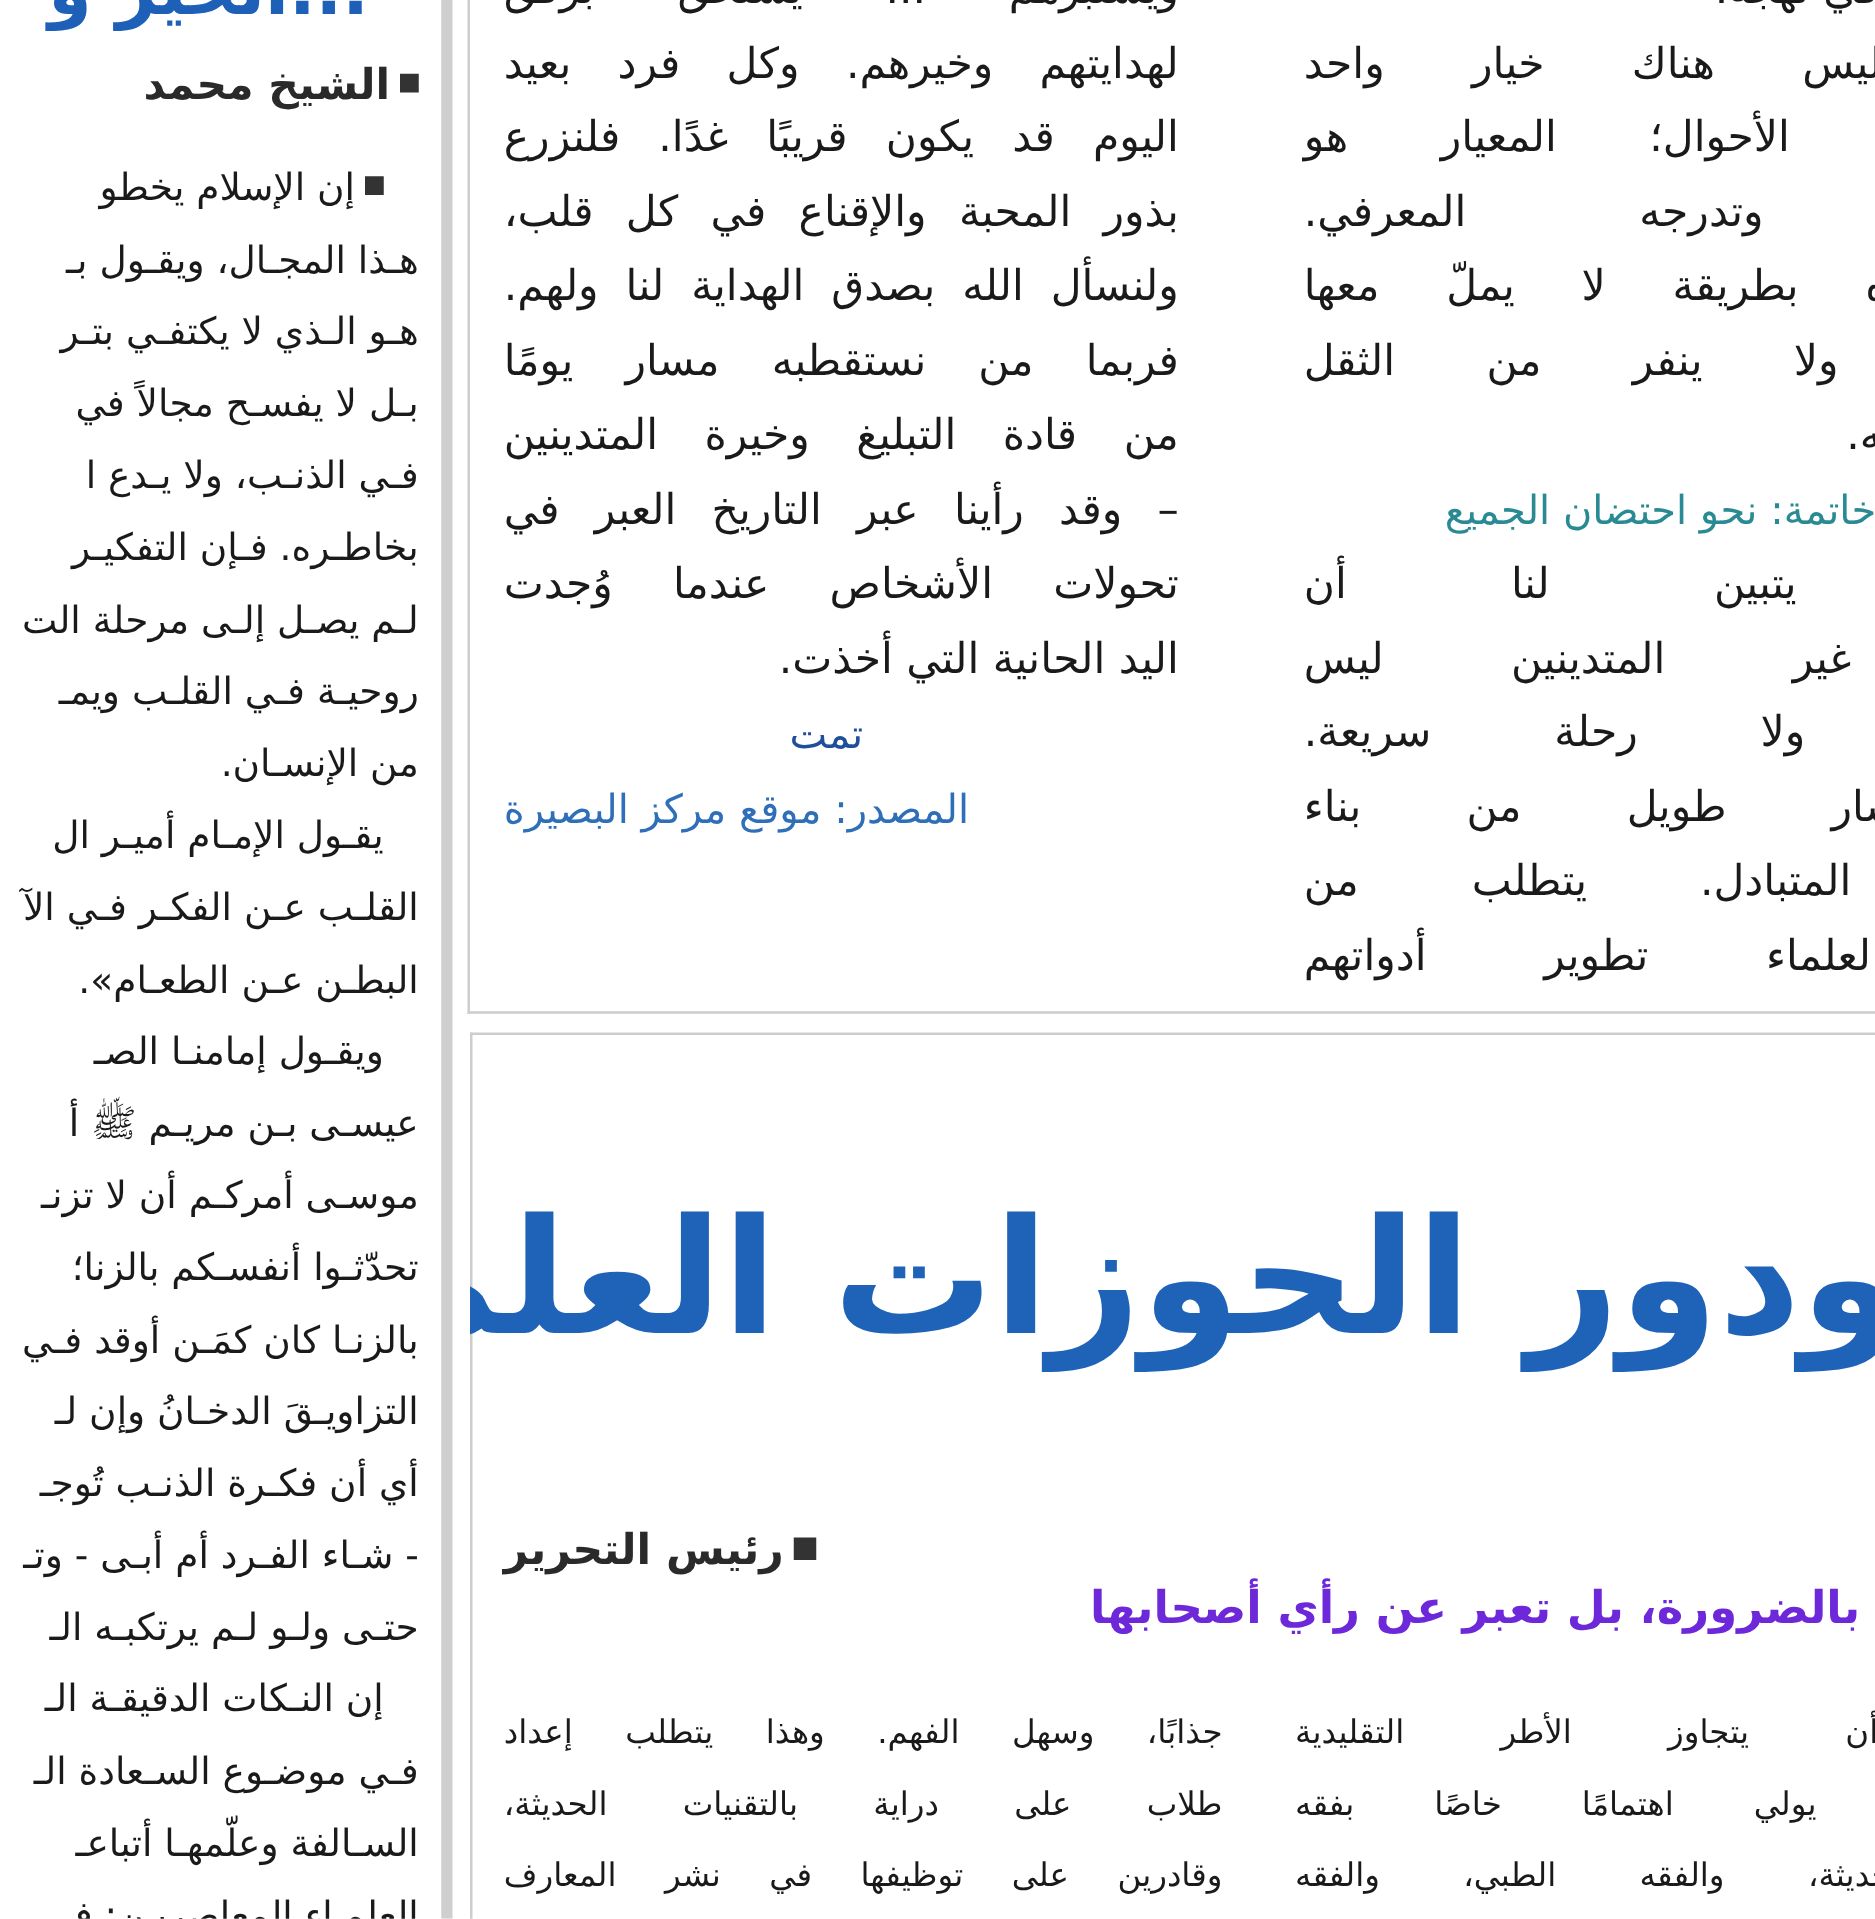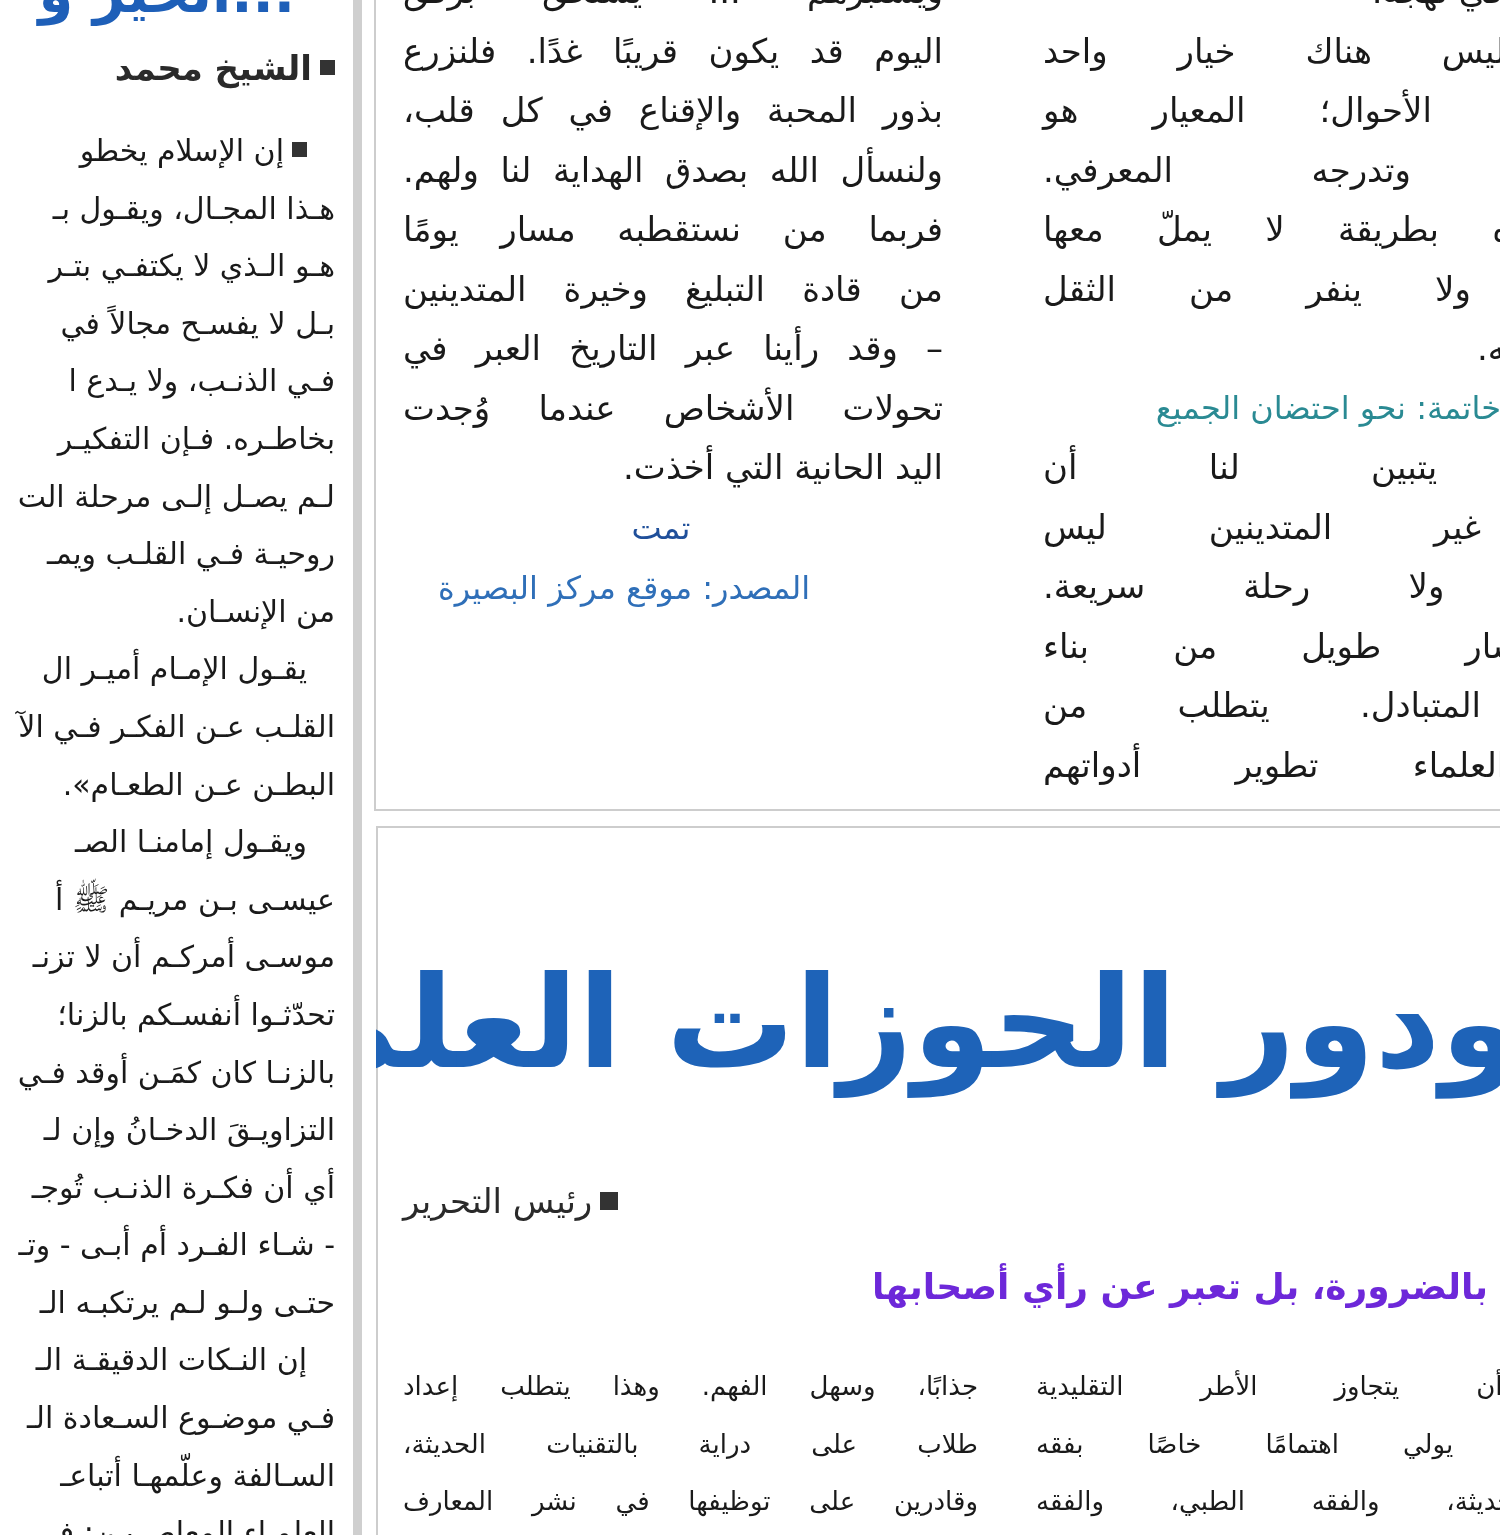--- a/index.html
+++ b/index.html
@@ -112,21 +112,21 @@
       font-size: 32px;
       color: #1f4f9a;
       text-align: center;
       padding-right: 24px;
       line-height: 60px;
       height: 60px;
     }
     .source-line {
       font-size: 32px;
       color: #2f6fb8;
-      text-align: center;
+      text-align: left;
       padding-right: 98px;
       line-height: 60px;
       height: 60px;
       white-space: nowrap;
     }
 
     #right-col {
       left: 1043px;
       top: -38px;
       width: 620px;
@@ -172,23 +172,23 @@
     }
     #headline-clip {
       left: 376px;
       top: 930px;
       width: 1124px;
       height: 200px;
       overflow: hidden;
     }
     #byline {
       left: 403px;
-      top: 1181px;
-      font-family: "DejaVu Sans", sans-serif;
-      font-weight: normal;
+      top: 1220px;
+      font-family: "DejaVu Sans", sans-serif;
+      font-weight: bold;
       font-size: 34px;
       color: #2a2a2a;
       white-space: nowrap;
       direction: rtl;
     }
     #byline .square-bullet { width: 18px; height: 18px; }
     #disclaimer {
       left: 872px;
       top: 1266px;
       font-family: "DejaVu Sans", sans-serif;
@@ -255,20 +255,21 @@
     <div class="line">العلمـاء المعاصريـن: فـ</div>
   </div>
 </div>
 
 <div id="divider-bar" class="abs"></div>
 
 <div id="top-box" class="abs"></div>
 
 <div id="mid-col" class="abs">
   <div class="line">ويستبرهم ... يستحق برفق</div>
+  <div class="line">لهدايتهم وخيرهم. وكل فرد بعيد</div>
   <div class="line">اليوم قد يكون قريبًا غدًا. فلنزرع</div>
   <div class="line">بذور المحبة والإقناع في كل قلب،</div>
   <div class="line">ولنسأل الله بصدق الهداية لنا ولهم.</div>
   <div class="line">فربما من نستقطبه مسار يومًا</div>
   <div class="line">من قادة التبليغ وخيرة المتدينين</div>
   <div class="line">– وقد رأينا عبر التاريخ العبر في</div>
   <div class="line">تحولات الأشخاص عندما وُجدت</div>
   <div class="line last">اليد الحانية التي أخذت.</div>
   <div class="end-mark">تمت</div>
   <div class="source-line">المصدر: موقع مركز البصيرة</div>

